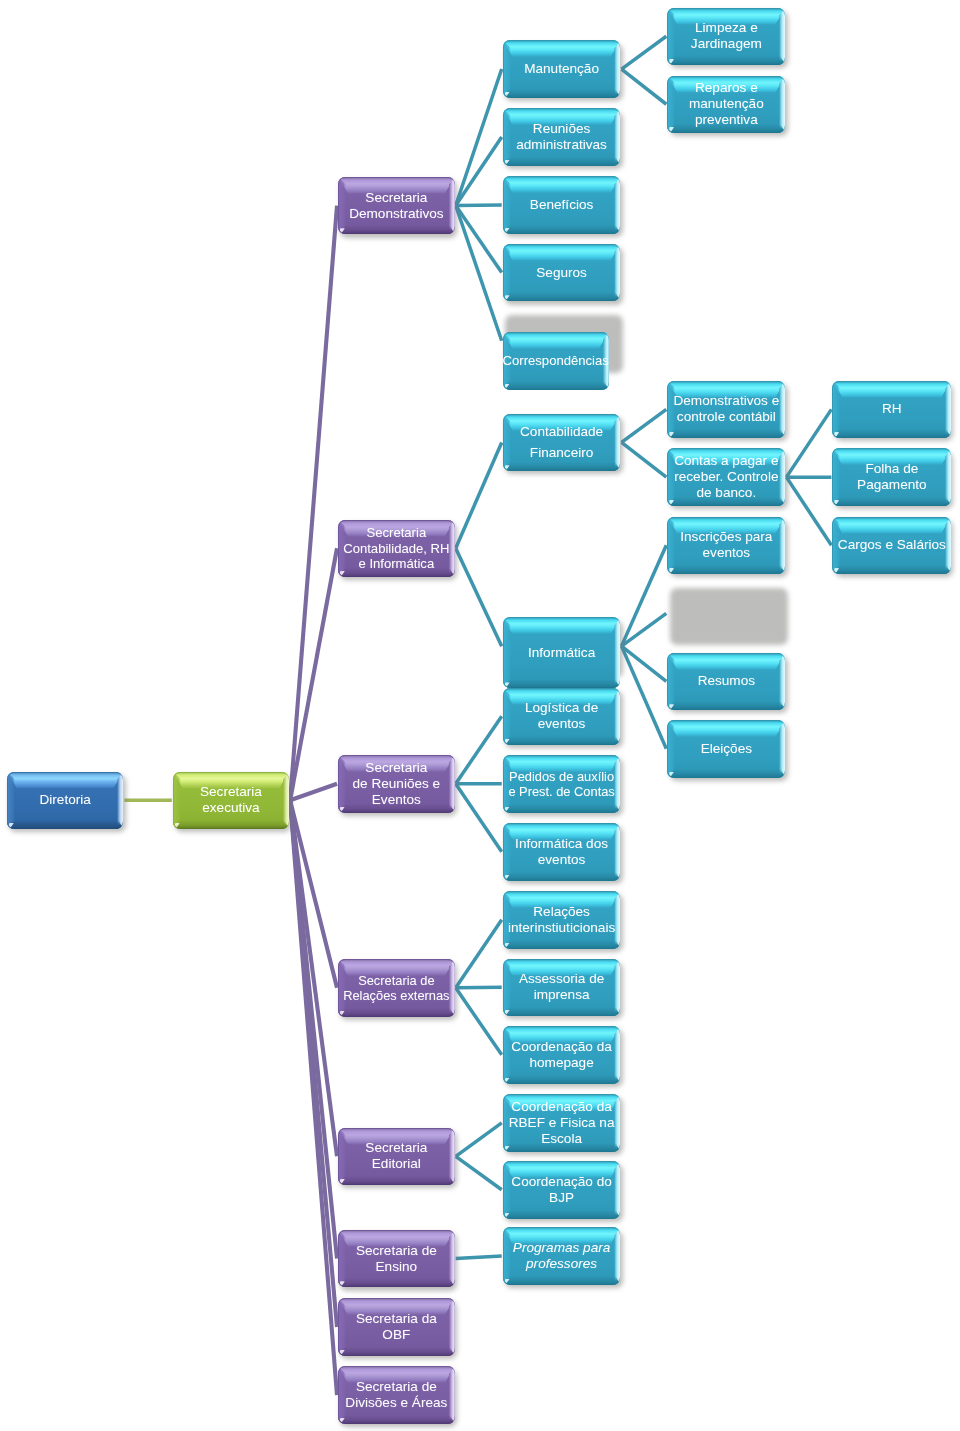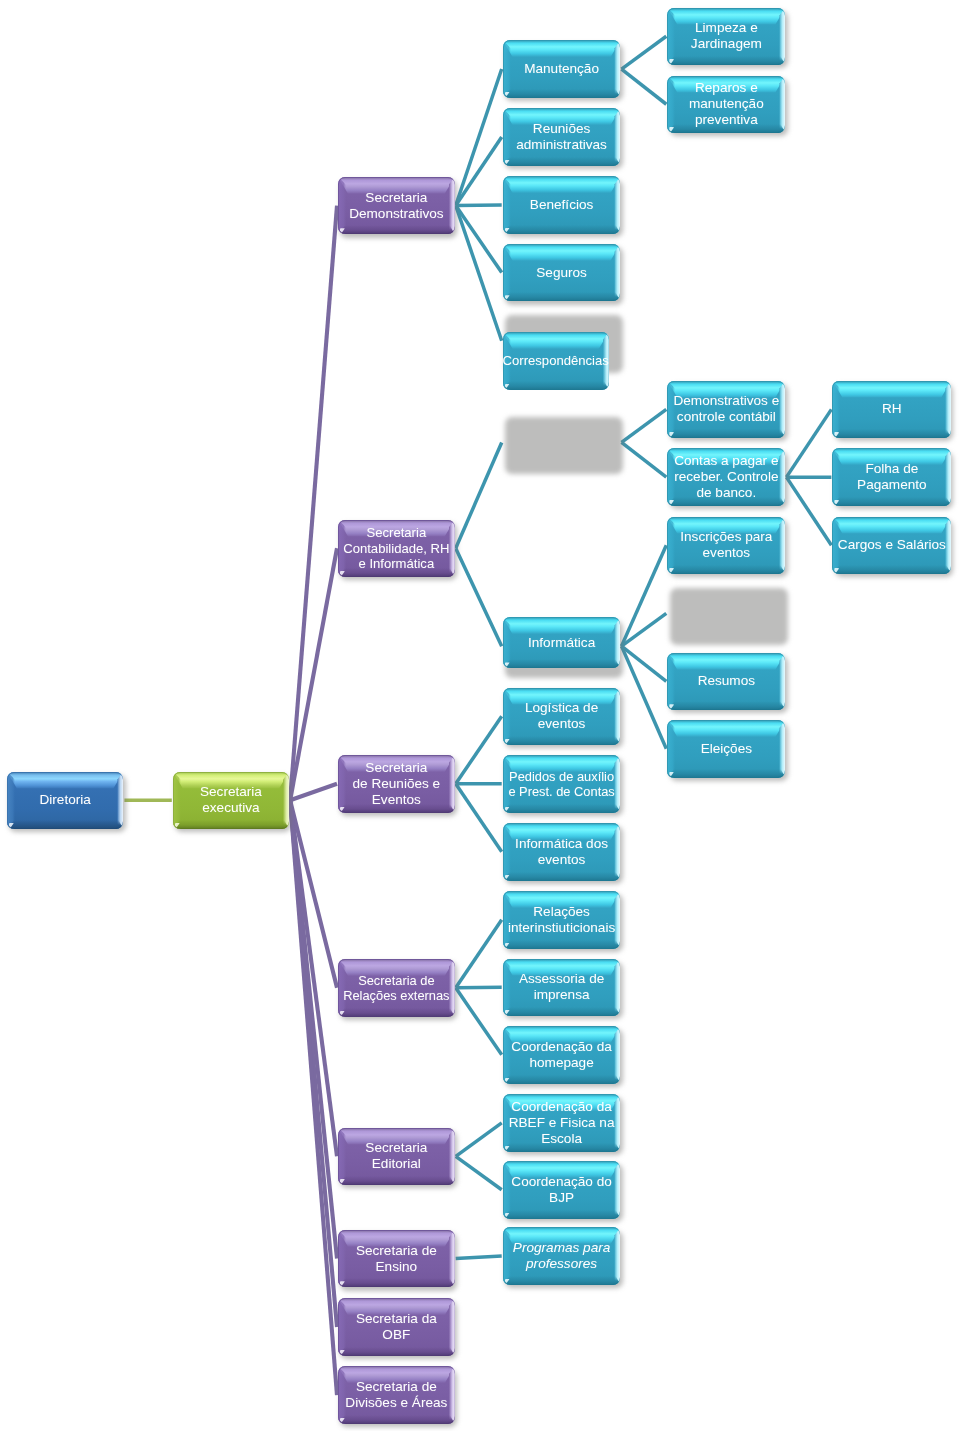--- a/index.html
+++ b/index.html
@@ -333,22 +333,38 @@
         <div class="corner"></div>
         <div class="outline"></div>
       </div>
       <div class="lbl" style="font-size: 13.1px;">
         <div class="txt">
           <div class="ln">Correspondências</div>
         </div>
       </div>
     </div>
     <div class="shadow" style="left: 504.9px; top: 416.9px; width: 117.8px; height: 57.5px;"></div>
+    <div class="node n-level3" style="left: 502.7px; top: 413.7px; width: 117.8px; height: 57.5px; --tb0: #318FA8; --tb1: #49DCF2; --top: #73F5FC; --top2: #5CE8F8; --hi: #3FC8E4; --mid: #33A4C4; --mid2: #309EBE; --lo: #2C96B4; --bot: #2789A6; --edge: #3197B0; --botedge: #1E7791; --lside: #3EB6D5; --lside2: #35A9CA; --rt0: #33A4C4; --rt: #B2EEFA; --rt2: #E8F9FE;">
+      <div class="face">
+        <div class="topband"></div>
+        <div class="leftbev"></div>
+        <div class="rightbev"></div>
+        <div class="botbev"></div>
+        <div class="corner"></div>
+        <div class="outline"></div>
+      </div>
+      <div class="lbl" style="font-size: 13.6px;">
+        <div class="txt">
+          <div class="ln">Contabilidade</div>
+          <div class="ln" style="margin-top: 6px;">Financeiro</div>
+        </div>
+      </div>
+    </div>
     <div class="shadow" style="left: 504.9px; top: 620.6px; width: 117.8px; height: 57.5px;"></div>
-    <div class="node n-level3" style="left: 502.7px; top: 617.4px; width: 117.8px; height: 51px; --tb0: #318FA8; --tb1: #49DCF2; --top: #73F5FC; --top2: #5CE8F8; --hi: #3FC8E4; --mid: #33A4C4; --mid2: #309EBE; --lo: #2C96B4; --bot: #2789A6; --edge: #3197B0; --botedge: #1E7791; --lside: #3EB6D5; --lside2: #35A9CA; --rt0: #33A4C4; --rt: #B2EEFA; --rt2: #E8F9FE;">
+    <div class="node n-level3" style="left: 502.7px; top: 617.4px; width: 117.8px; height: 71px; --tb0: #318FA8; --tb1: #49DCF2; --top: #73F5FC; --top2: #5CE8F8; --hi: #3FC8E4; --mid: #33A4C4; --mid2: #309EBE; --lo: #2C96B4; --bot: #2789A6; --edge: #3197B0; --botedge: #1E7791; --lside: #3EB6D5; --lside2: #35A9CA; --rt0: #33A4C4; --rt: #B2EEFA; --rt2: #E8F9FE;">
       <div class="face">
         <div class="topband"></div>
         <div class="leftbev"></div>
         <div class="rightbev"></div>
         <div class="botbev"></div>
         <div class="corner"></div>
         <div class="outline"></div>
       </div>
       <div class="lbl" style="font-size: 13.6px;">
         <div class="txt">

